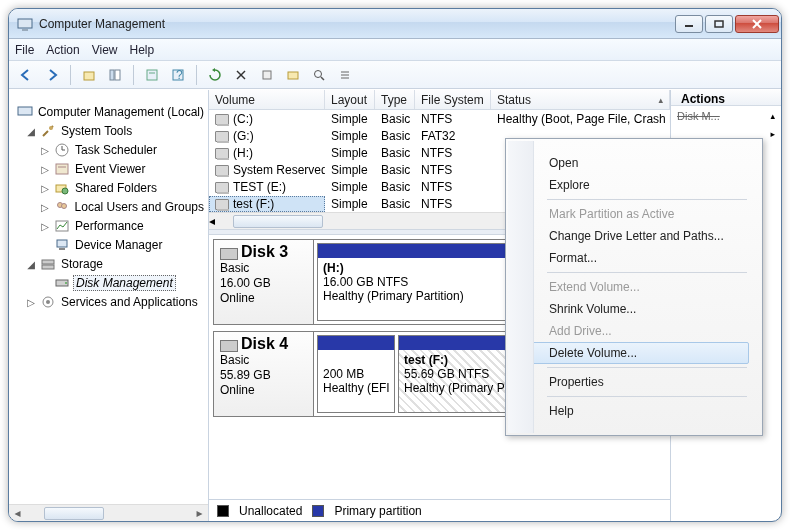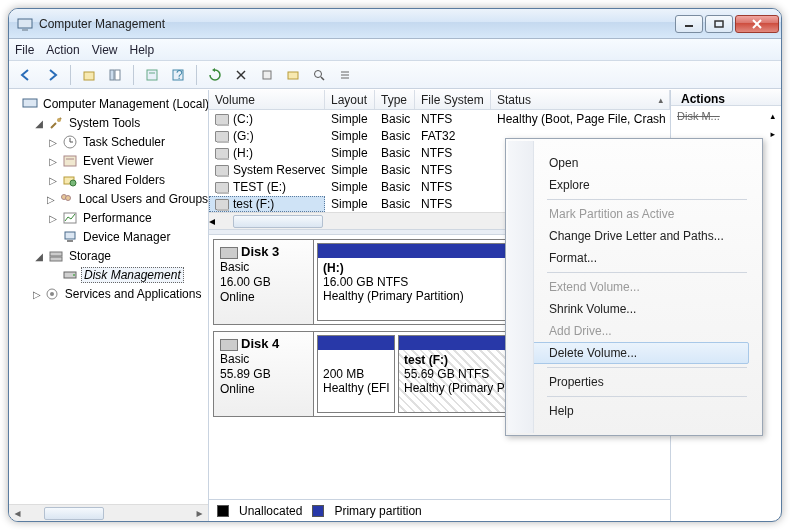--- a/index.html
+++ b/index.html
@@ -11,21 +11,21 @@
 .winbtns { display: flex; gap: 2px; }
 .winbtn { width: 28px; height: 18px; border: 1px solid #7a8ca0; border-radius: 3px; background: linear-gradient(#f5f9fd,#dce8f5); display:flex; align-items:center; justify-content:center; }
 .winbtn.close { width: 44px; background: linear-gradient(#f1a6a0,#d9736a 45%,#ce4e3f 46%,#e2897f); border-color:#9c3a2f; color:#fff; font-weight:bold; }
 .menubar { height: 22px; background: linear-gradient(#f7fbff,#eaf2fb); display:flex; align-items:center; padding: 0 6px; border-bottom: 1px solid #d0dae6; gap: 12px; }
 .menubar span { color:#223; }
 .toolbar { height: 28px; background: linear-gradient(#fafcfe,#eef4fb); border-bottom: 1px solid #c9d3e0; display:flex; align-items:center; padding: 0 6px; gap: 4px; }
 .tbtn { width: 22px; height: 22px; display:flex; align-items:center; justify-content:center; border:1px solid transparent; border-radius:2px; }
 .tsep { width:1px; height:20px; background:#c0cbd8; margin:0 3px;}
 .body { flex:1; display:flex; border-top: 1px solid #fff; min-height:0; }
 .navpane { width: 200px; border-right:1px solid #c9d3e0; overflow:hidden; display:flex; flex-direction:column; }
-.tree { flex:1; padding: 4px 10px; overflow:hidden; }
+.tree { flex:1; padding: 4px 2px; overflow:hidden;margin-top:8px; }
 .tn { display:flex; align-items:center; height:18px; margin:1px 0; white-space:nowrap; }
 .tn .tw { width:12px; text-align:center; color:#5a5a5a; font-size:10px; }
 .tn .ic { width:16px; height:16px; margin:0 3px; display:flex; align-items:center; justify-content:center; }
 .tn .lbl { padding:0 2px; }
 .tn.sel .lbl { border:1px dotted #666; background:#f0f5fb;font-style:italic; }
 .hscroll { height:17px; background:#efefef; border-top:1px solid #ddd; display:flex; align-items:center; }
 .hscroll .thumb { width:60px; height:13px; background: linear-gradient(#f5f9fd,#dbe6f2); border:1px solid #b3c0d0; border-radius:2px; margin-left:18px;}
 .hscroll .arr { width:17px; height:15px; display:flex;align-items:center;justify-content:center;color:#666; }
 .main { flex:1; display:flex; min-width:0; }
 .center { flex:1; display:flex; flex-direction:column; border-right:1px solid #c9d3e0; min-width:0; }
@@ -36,21 +36,21 @@
 .vrow .c { padding: 0 6px; white-space:nowrap; overflow:hidden; }
 .vrow.sel .c0 { background:#cfe3f6; border:1px dotted #5a7ca0; padding: 0 5px;}
 .vicon { display:inline-block; width:14px; height:11px; background:#d9d9d9; border:1px solid #888; border-radius:1px; margin-right:4px; vertical-align:middle; position:relative;}
 .vicon::after{content:"";position:absolute;bottom:-2px;left:1px;width:12px;height:2px;background:#bbb;}
 .listscroll { height:17px; background:#f0f0f0; border-top:1px solid #ddd; display:flex; align-items:center; }
 .listscroll .thumb{ width:90px;height:13px;background:linear-gradient(#f5f9fd,#dbe6f2);border:1px solid #b3c0d0;border-radius:2px;margin-left:18px;}
 .gsplit { height:6px; background:#e9eef5; border-top:1px solid #cfd7e1; border-bottom:1px solid #cfd7e1;}
 .graph { flex:1; overflow:auto; background:#fff; padding:4px;}
 .diskrow { display:flex; border:1px solid #7e7e7e; margin-bottom:6px; height:86px;}
 .diskinfo { width:100px; background:linear-gradient(#fdfdfd,#efefef); border-right:1px solid #7e7e7e; padding:4px 6px; font-size:11px; line-height:15px;}
-.diskinfo b { font-size:13px;}
+.diskinfo b { font-size:16px;}
 .diskinfo .dicon{ display:inline-block;width:18px;height:12px;background:#ccc;border:1px solid #777;margin-right:3px;vertical-align:middle;}
 .partwrap { flex:1; display:flex; padding:3px; gap:3px;}
 .part { border:1px solid #7e7e7e; display:flex; flex-direction:column; }
 .part .ph { height:14px; background:#2838a8;}
 .part .pb { flex:1; padding:3px 5px; font-size:11px; line-height:14px;}
 .part.hatched .pb { background: repeating-linear-gradient(45deg,#fff,#fff 4px,#e0e0e0 4px,#e0e0e0 6px);}
 .legend { height:22px; border-top:1px solid #c9d3e0; display:flex; align-items:center; gap:10px; padding:0 8px; font-size:11px;}
 .legend .sw { width:12px; height:12px; border:1px solid #555;}
 .actions { width:110px; display:flex; flex-direction:column;}
 .actions .ahdr { height:16px; background:linear-gradient(#fdfdfe,#eef2f7); border-bottom:1px solid #d3dbe5; padding:2px 10px; font-weight:bold;}

